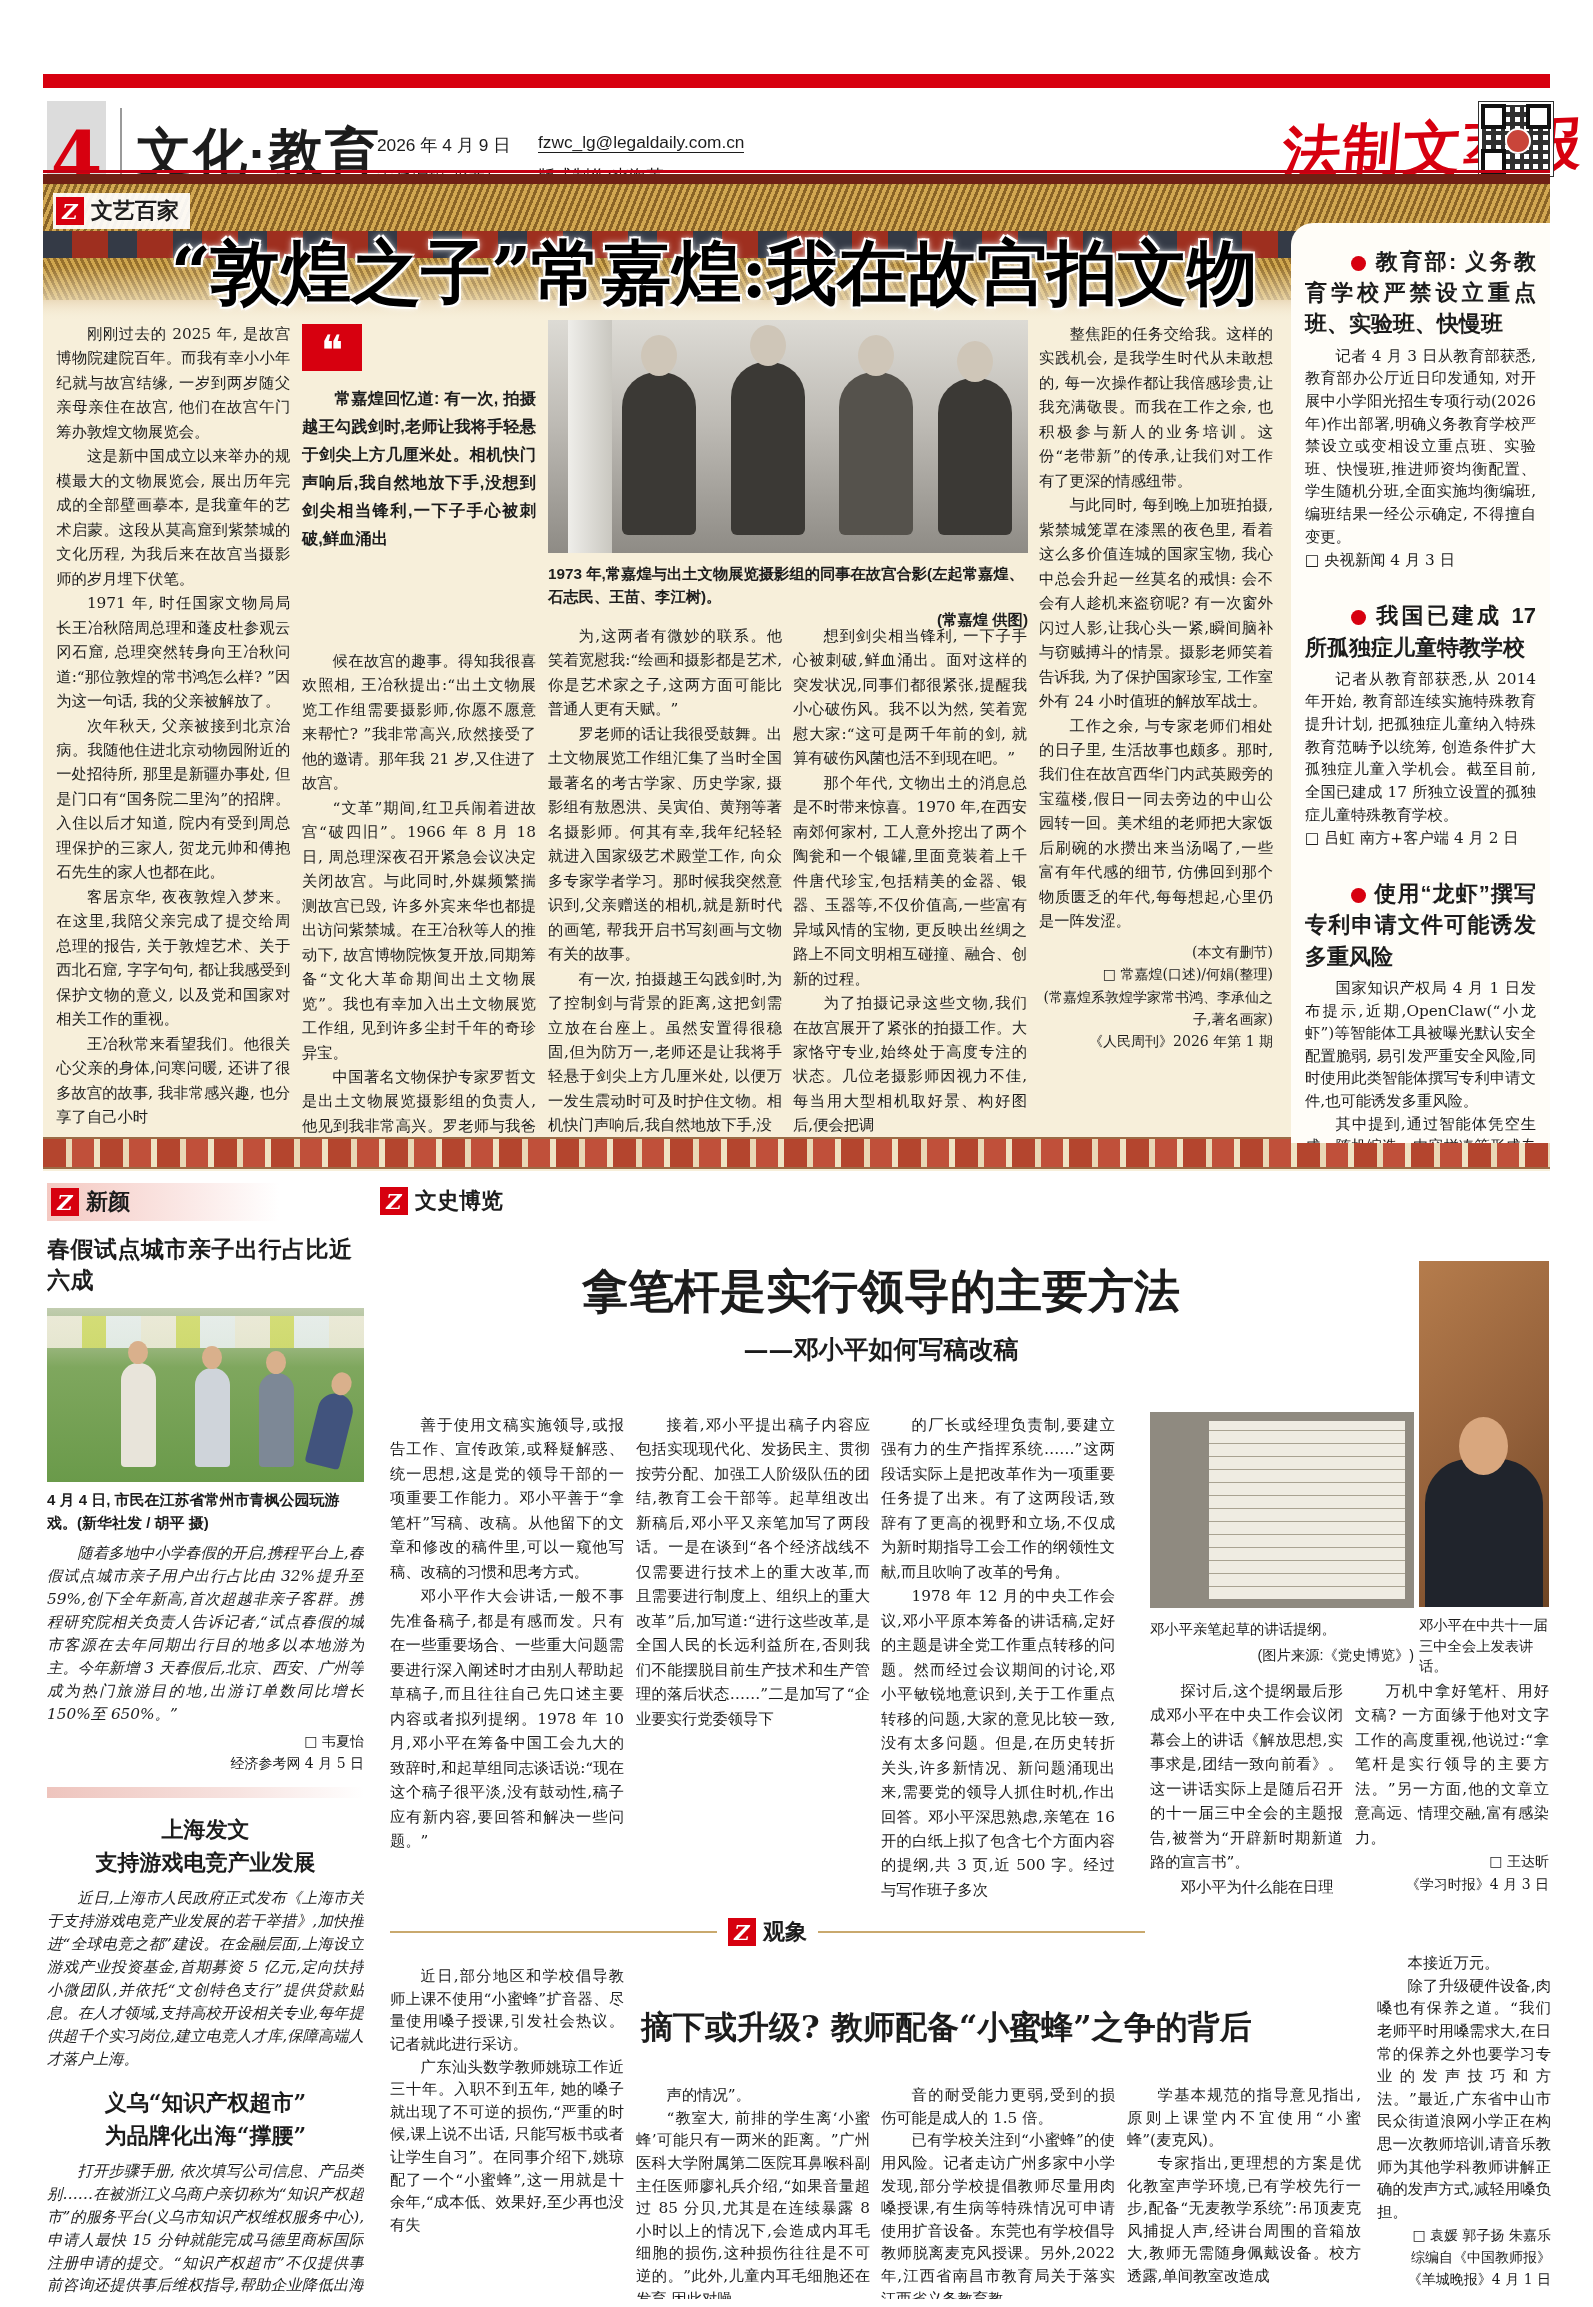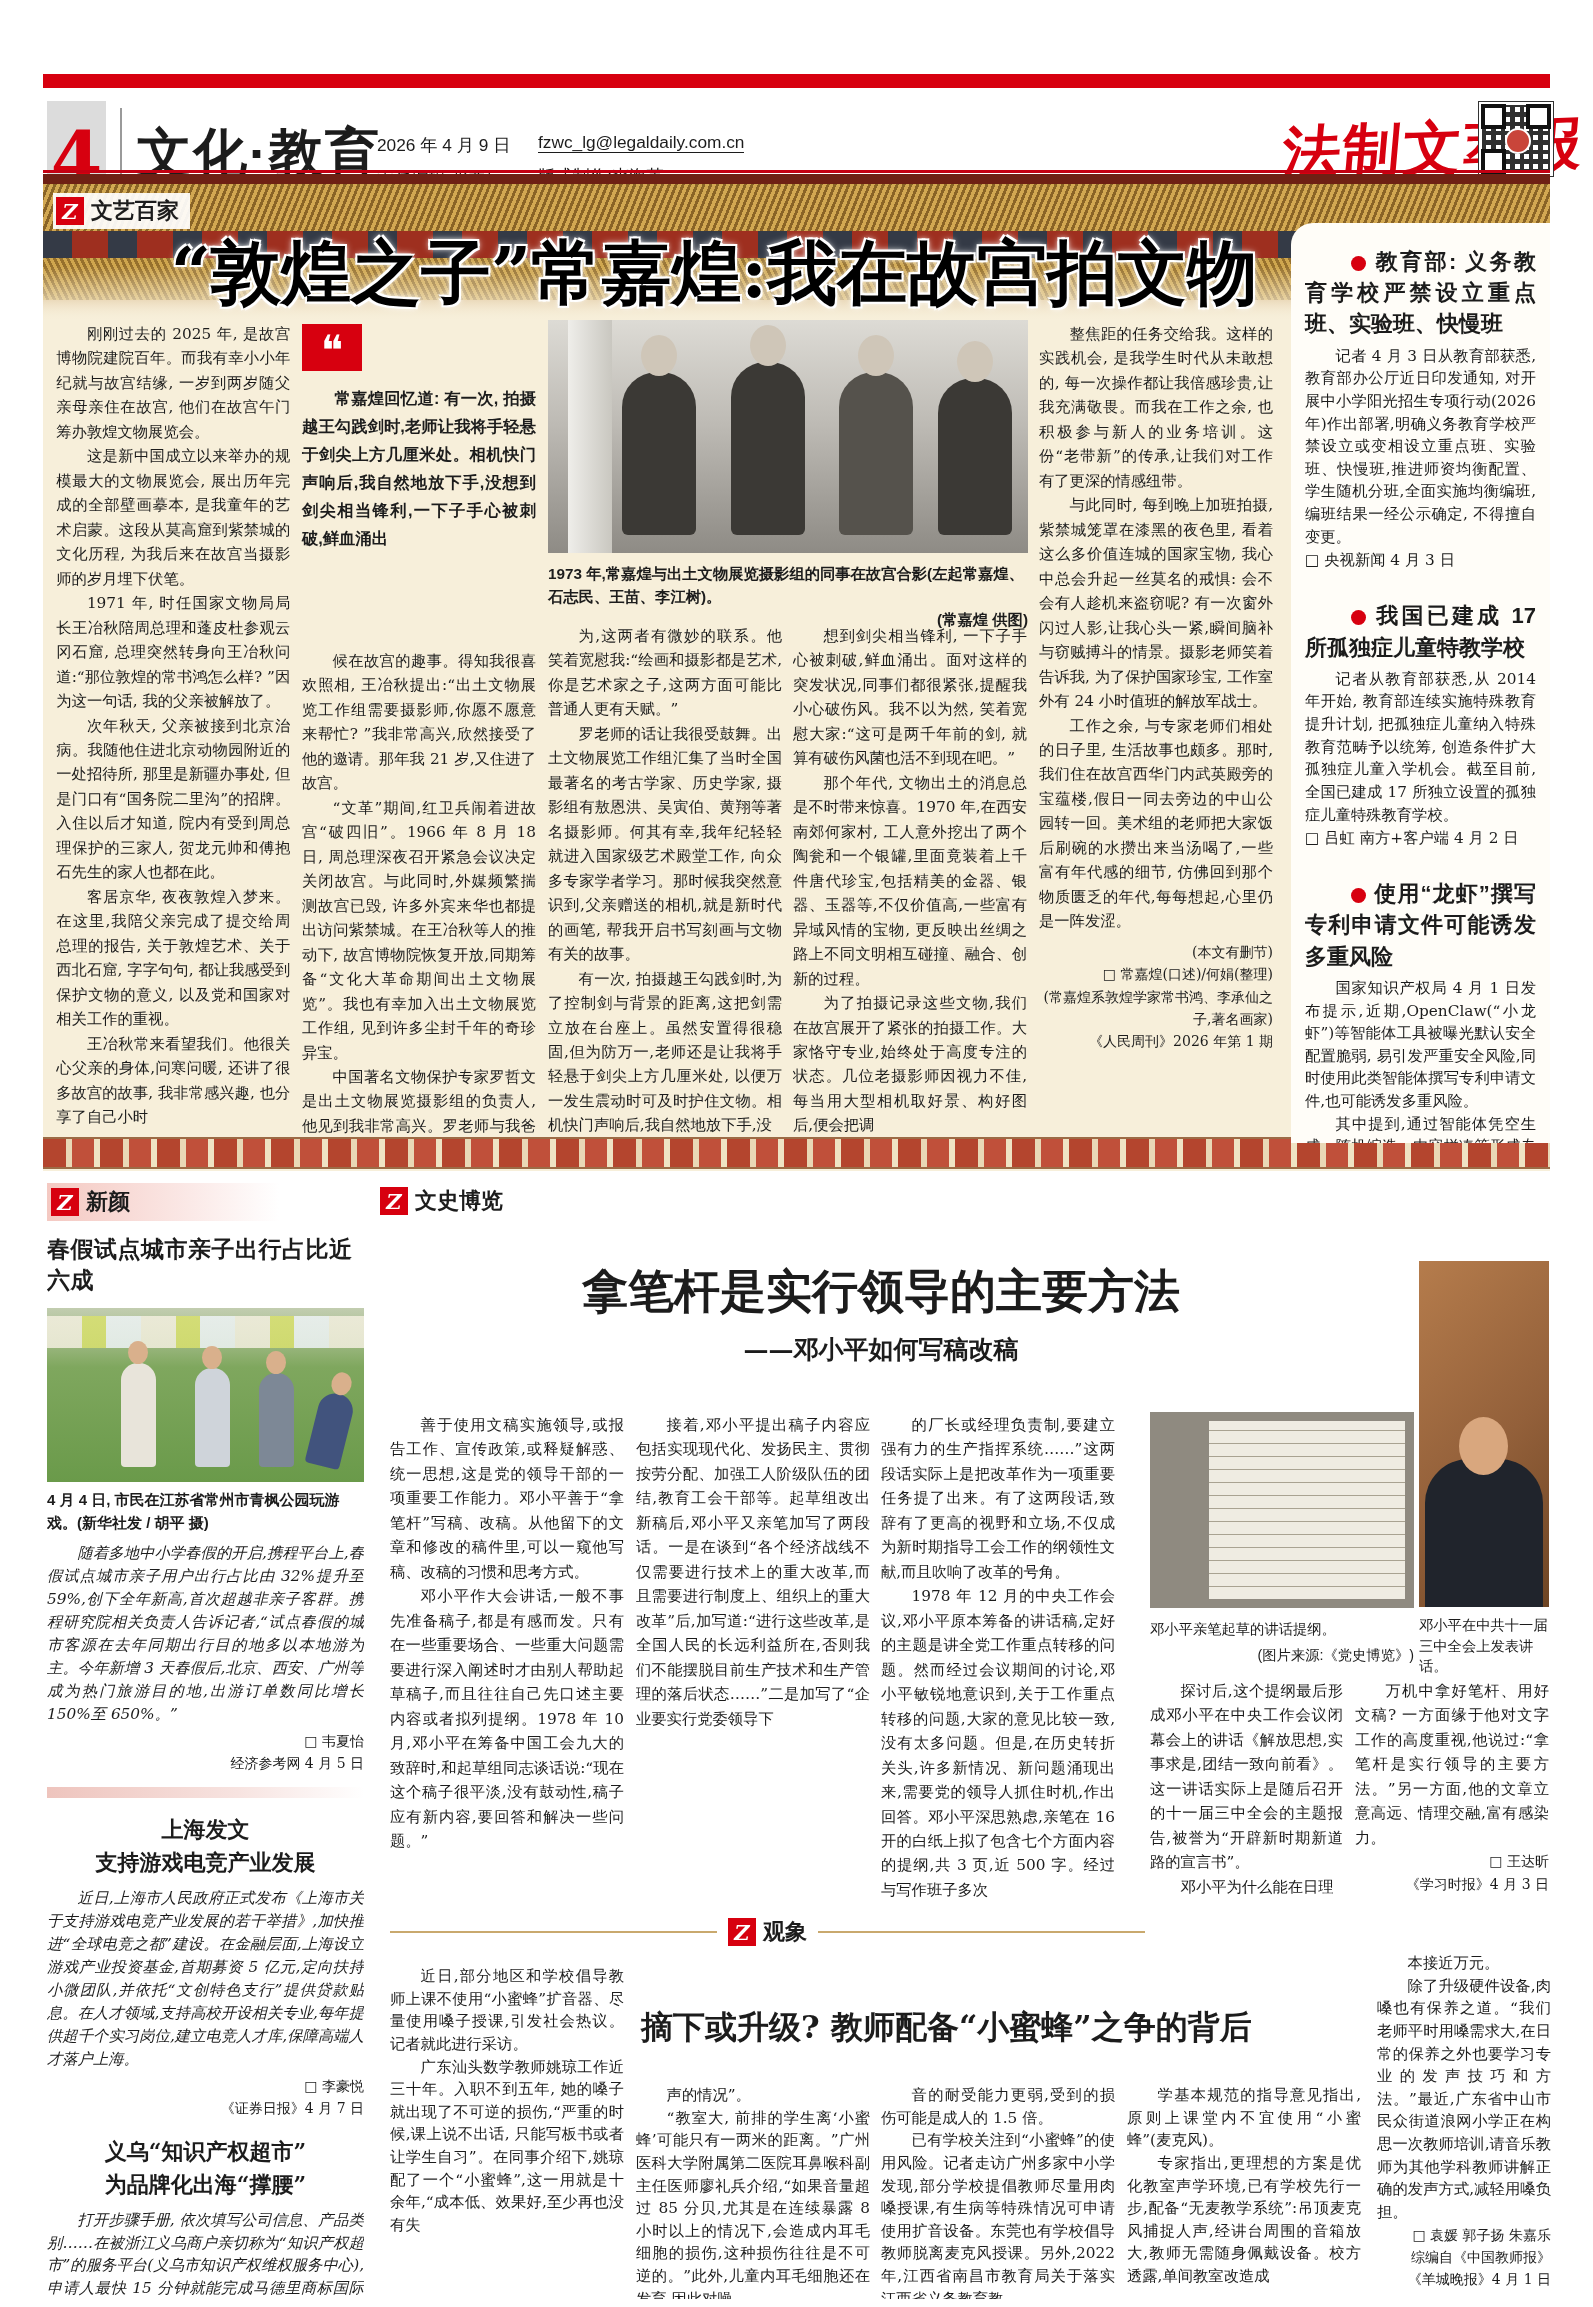--- a/index.html
+++ b/index.html
@@ -322,24 +322,20 @@
 
     <div class="pink-divider"></div>
 
     <h3 class="sub-headline">
       <span>上海发文</span><br>
       <span>支持游戏电竞产业发展</span>
     </h3>
     <div class="smallbody" style="margin-top:8px;">
         <p>近日,上海市人民政府正式发布《上海市关于支持游戏电竞产业发展的若干举措》,加快推进“全球电竞之都”建设。在金融层面,上海设立游戏产业投资基金,首期募资 5 亿元,定向扶持小微团队,并依托“文创特色支行”提供贷款贴息。在人才领域,支持高校开设相关专业,每年提供超千个实习岗位,建立电竞人才库,保障高端人才落户上海。</p>
       </div>
-    <div class="src-lines lb-byline">
-        <span class="line">□ 李豪悦</span>
-        <span class="line">《证券日报》4 月 7 日</span>
-      </div>
 
     <h3 class="sub-headline">
       <span>义乌“知识产权超市”</span><br>
       <span>为品牌化出海“撑腰”</span>
     </h3>
     <div class="smallbody" style="margin-top:8px;">
         <p>打开步骤手册, 依次填写公司信息、产品类别……在被浙江义乌商户亲切称为“知识产权超市”的服务平台(义乌市知识产权维权服务中心),申请人最快 15 分钟就能完成马德里商标国际注册申请的提交。“知识产权超市”不仅提供事前咨询还提供事后维权指导,帮助企业降低出海风险。</p>
       </div>
 
   </div>

